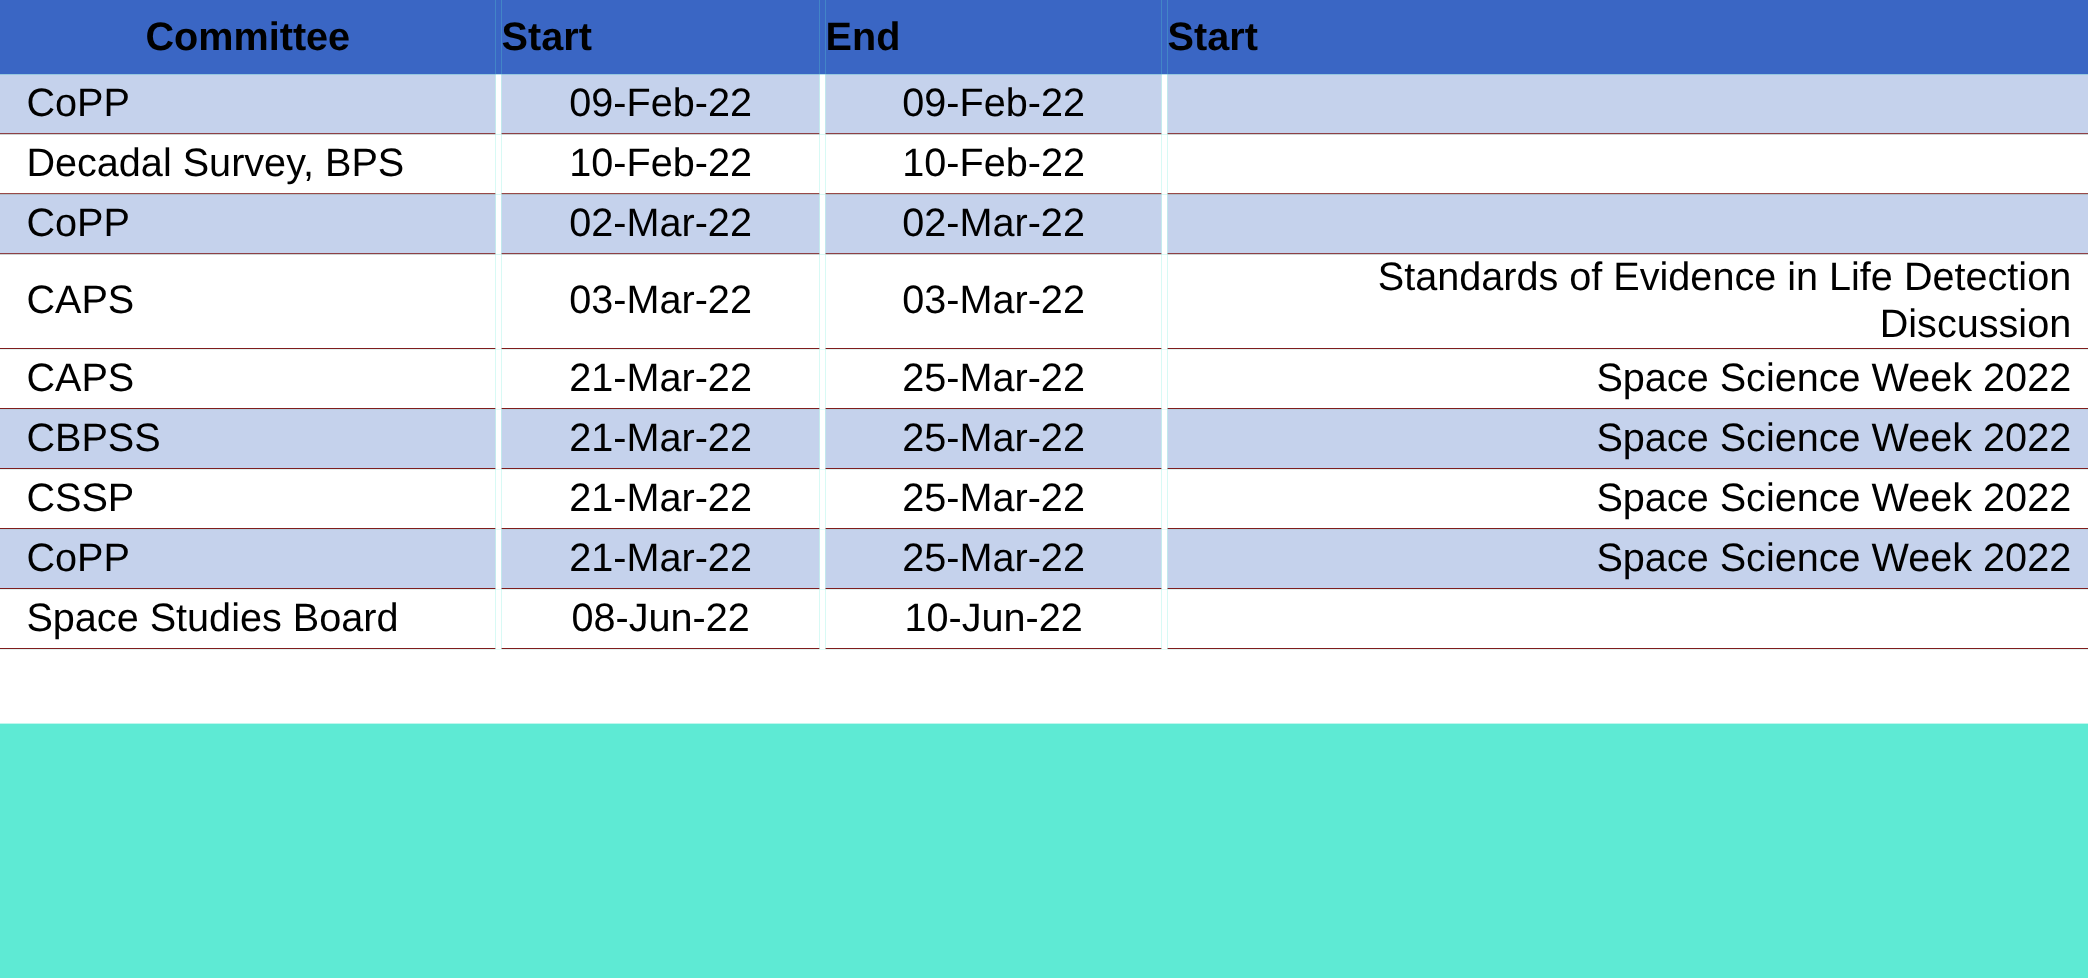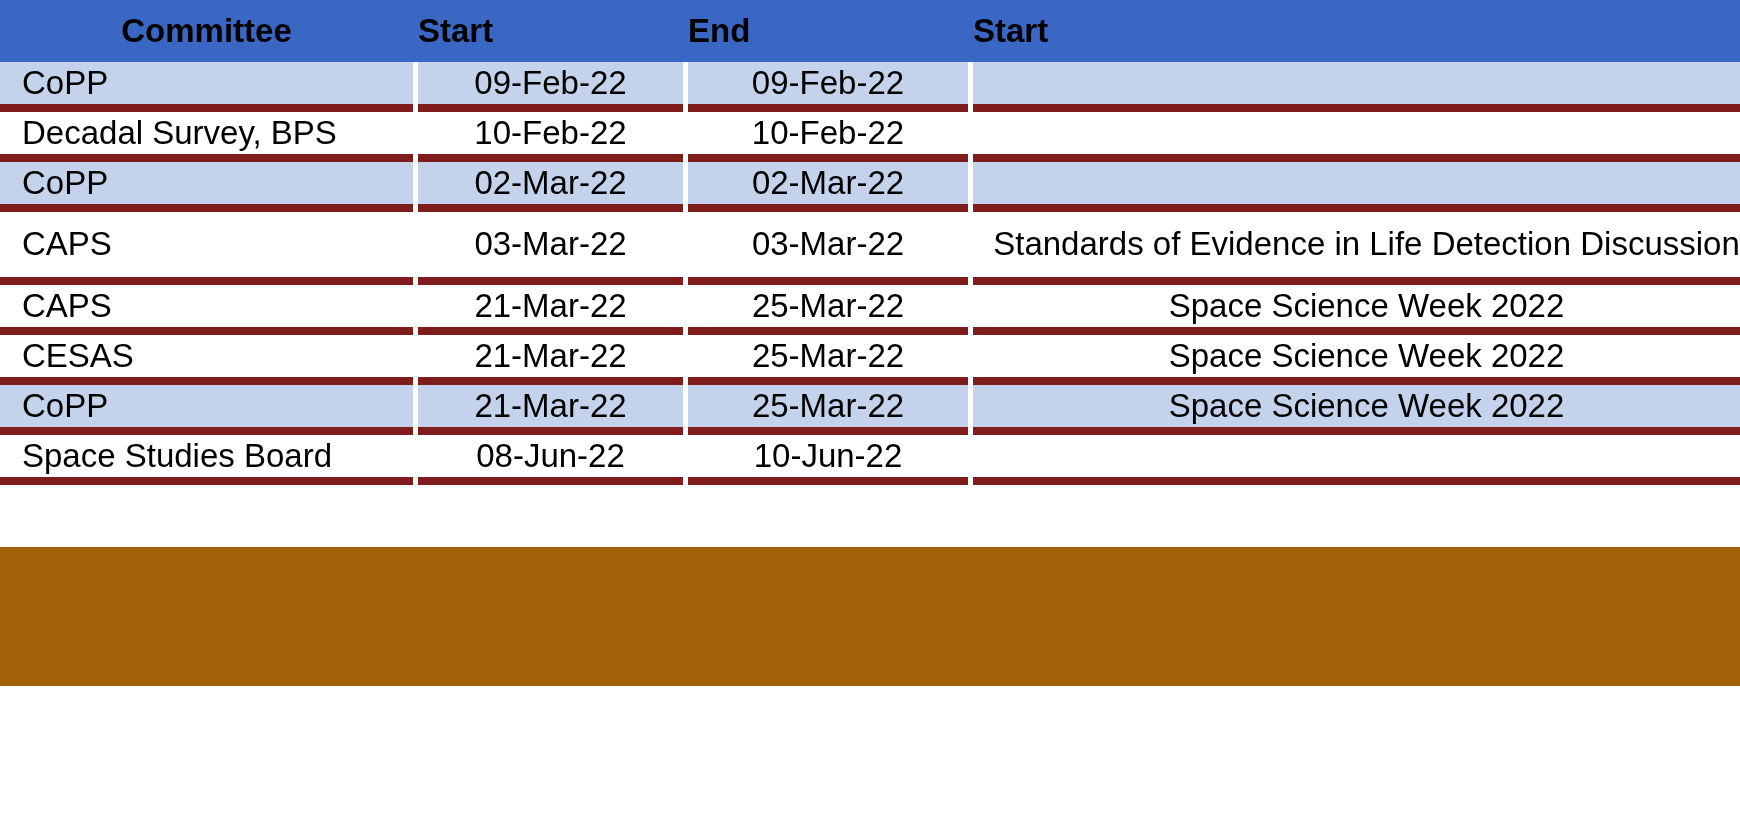--- a/index.html
+++ b/index.html
@@ -10,22 +10,22 @@
   body {
     width: 1740px;
     height: 815px;
     overflow: hidden;
     font-family: "Liberation Sans", sans-serif;
   }
 
   #table-root {
     position: relative;
     width: 1740px;
-    height: 686px;
-    background: #a16207;
+    height: 815px;
+    background: #5eead4;
   }
 
   .tbl {
     border-collapse: separate;
     border-spacing: 0;
     table-layout: fixed;
     width: 1740px;
   }
 
   
@@ -66,31 +66,32 @@
   tbody tr.shaded td.cell { background: #C5D2EC; }
   tbody tr td.gapcell { background: #ffffff; padding: 0; }
 
   td.cell-committee {
     text-align: left;
     padding-left: 22px;
     box-sizing: border-box;
   }
   td.cell-start, td.cell-end { text-align: center; }
   td.cell-notes {
-    text-align: center;
+    text-align: right;
     padding-left: 20px;
+    padding-right: 14px;
     box-sizing: border-box;
   }
 
   
   tbody tr { height: 50px; }
   tbody tr.tall { height: 73px; }
 
   tbody tr td.cell {
-    border-bottom: 8px solid #7f1d1d;
+    border-bottom: 1px solid #7f1d1d;
   }
 
   .spacer-row td { height: 62px; background: #ffffff; border: 0; }
 </style>
 </head>
 <body>
 
 <div id="table-root">
   <table class="tbl">
     <colgroup>
@@ -152,22 +153,31 @@
         </tr>
         <tr>
           <td class="cell cell-committee">CAPS</td>
           <td class="gapcell"></td>
           <td class="cell cell-start">21-Mar-22</td>
           <td class="gapcell"></td>
           <td class="cell cell-end">25-Mar-22</td>
           <td class="gapcell"></td>
           <td class="cell cell-notes">Space Science Week 2022</td>
         </tr>
-        <tr>
-          <td class="cell cell-committee">CESAS</td>
+        <tr class="shaded">
+          <td class="cell cell-committee">CBPSS</td>
+          <td class="gapcell"></td>
+          <td class="cell cell-start">21-Mar-22</td>
+          <td class="gapcell"></td>
+          <td class="cell cell-end">25-Mar-22</td>
+          <td class="gapcell"></td>
+          <td class="cell cell-notes">Space Science Week 2022</td>
+        </tr>
+        <tr>
+          <td class="cell cell-committee">CSSP</td>
           <td class="gapcell"></td>
           <td class="cell cell-start">21-Mar-22</td>
           <td class="gapcell"></td>
           <td class="cell cell-end">25-Mar-22</td>
           <td class="gapcell"></td>
           <td class="cell cell-notes">Space Science Week 2022</td>
         </tr>
         <tr class="shaded">
           <td class="cell cell-committee">CoPP</td>
           <td class="gapcell"></td>

